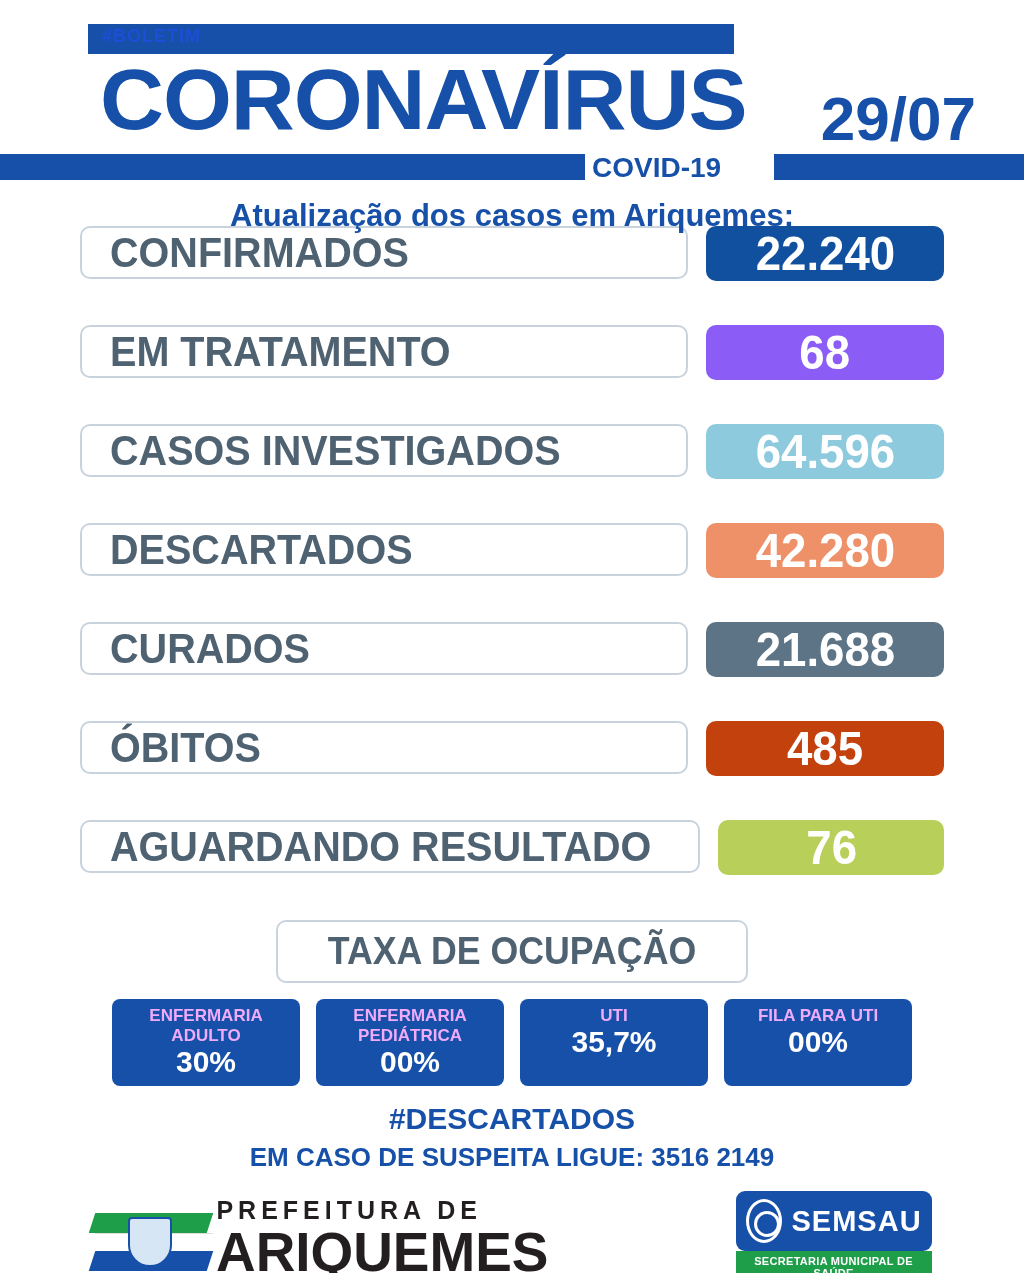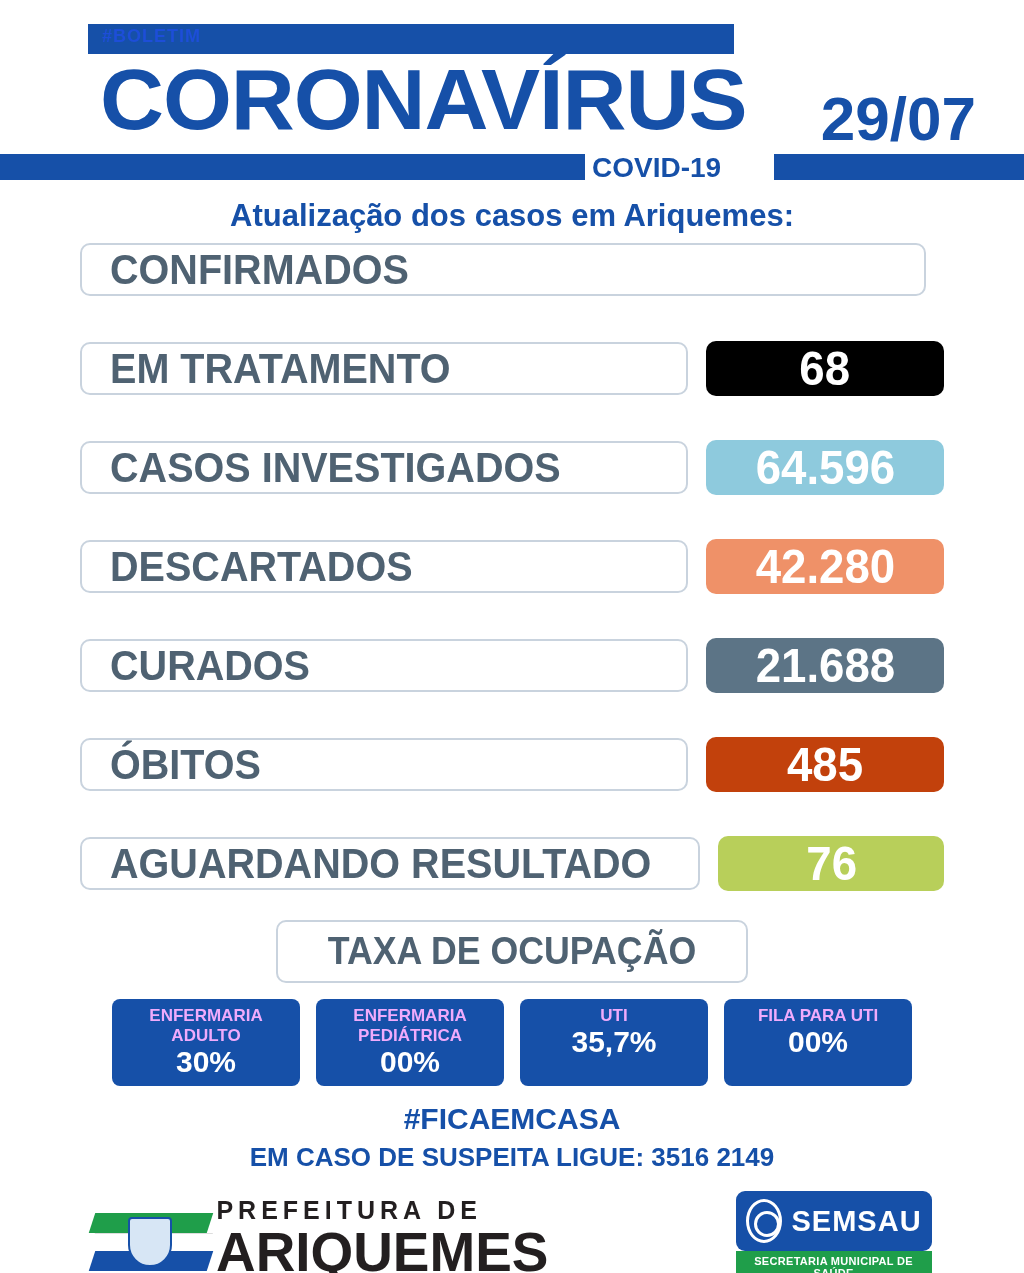--- a/index.html
+++ b/index.html
@@ -102,21 +102,21 @@
     font-family: Liberation Sans, sans-serif;
   }
 
   
   .rows {
     margin-top: 16px;
     padding: 0 80px;
   }
   .row {
     display: flex;
-    align-items: center;
+    align-items: flex-start;
     height: 86px;
     margin-bottom: 13px;
   }
   .row-label {
     flex: 1 1 auto;
     border: 2px solid #c9d3de;
     border-radius: 10px;
     display: flex;
     align-items: center;
     padding-left: 28px;
@@ -352,27 +352,30 @@
     </div>
     <div class="subtitle">Atualização dos casos em Ariquemes:</div>
   </div>
 
   <div class="rows">
 
     <div class="row">
       <div class="row-label">
         <span>CONFIRMADOS</span>
       </div>
+      <div class="row-value" style="background: rgb(17, 80, 158);">
+        <span>22.240</span>
+      </div>
     </div>
 
     <div class="row">
       <div class="row-label">
         <span>EM TRATAMENTO</span>
       </div>
-      <div class="row-value" style="background: #000000;">
+      <div class="row-value" style="background: #8b5cf6;">
         <span>68</span>
       </div>
     </div>
 
     <div class="row">
       <div class="row-label">
         <span>CASOS INVESTIGADOS</span>
       </div>
       <div class="row-value" style="background: rgb(142, 202, 221);">
         <span>64.596</span>
@@ -435,21 +438,21 @@
     <div class="occ-card">
       <span class="occ-label">UTI</span>
       <span class="occ-value">35,7%</span>
     </div>
     <div class="occ-card">
       <span class="occ-label">FILA PARA UTI</span>
       <span class="occ-value">00%</span>
     </div>
   </div>
 
-  <div class="hashtag">#FICAEMCASA</div>
+  <div class="hashtag">#DESCARTADOS</div>
   <div class="phone">EM CASO DE SUSPEITA LIGUE: 3516 2149</div>
 
   <div class="logos">
 
     <div class="logo-pref">
       <div class="flag">
         <div class="band-top"></div>
         <div class="band-mid"></div>
         <div class="band-bot"></div>
         <div class="crest"></div>

